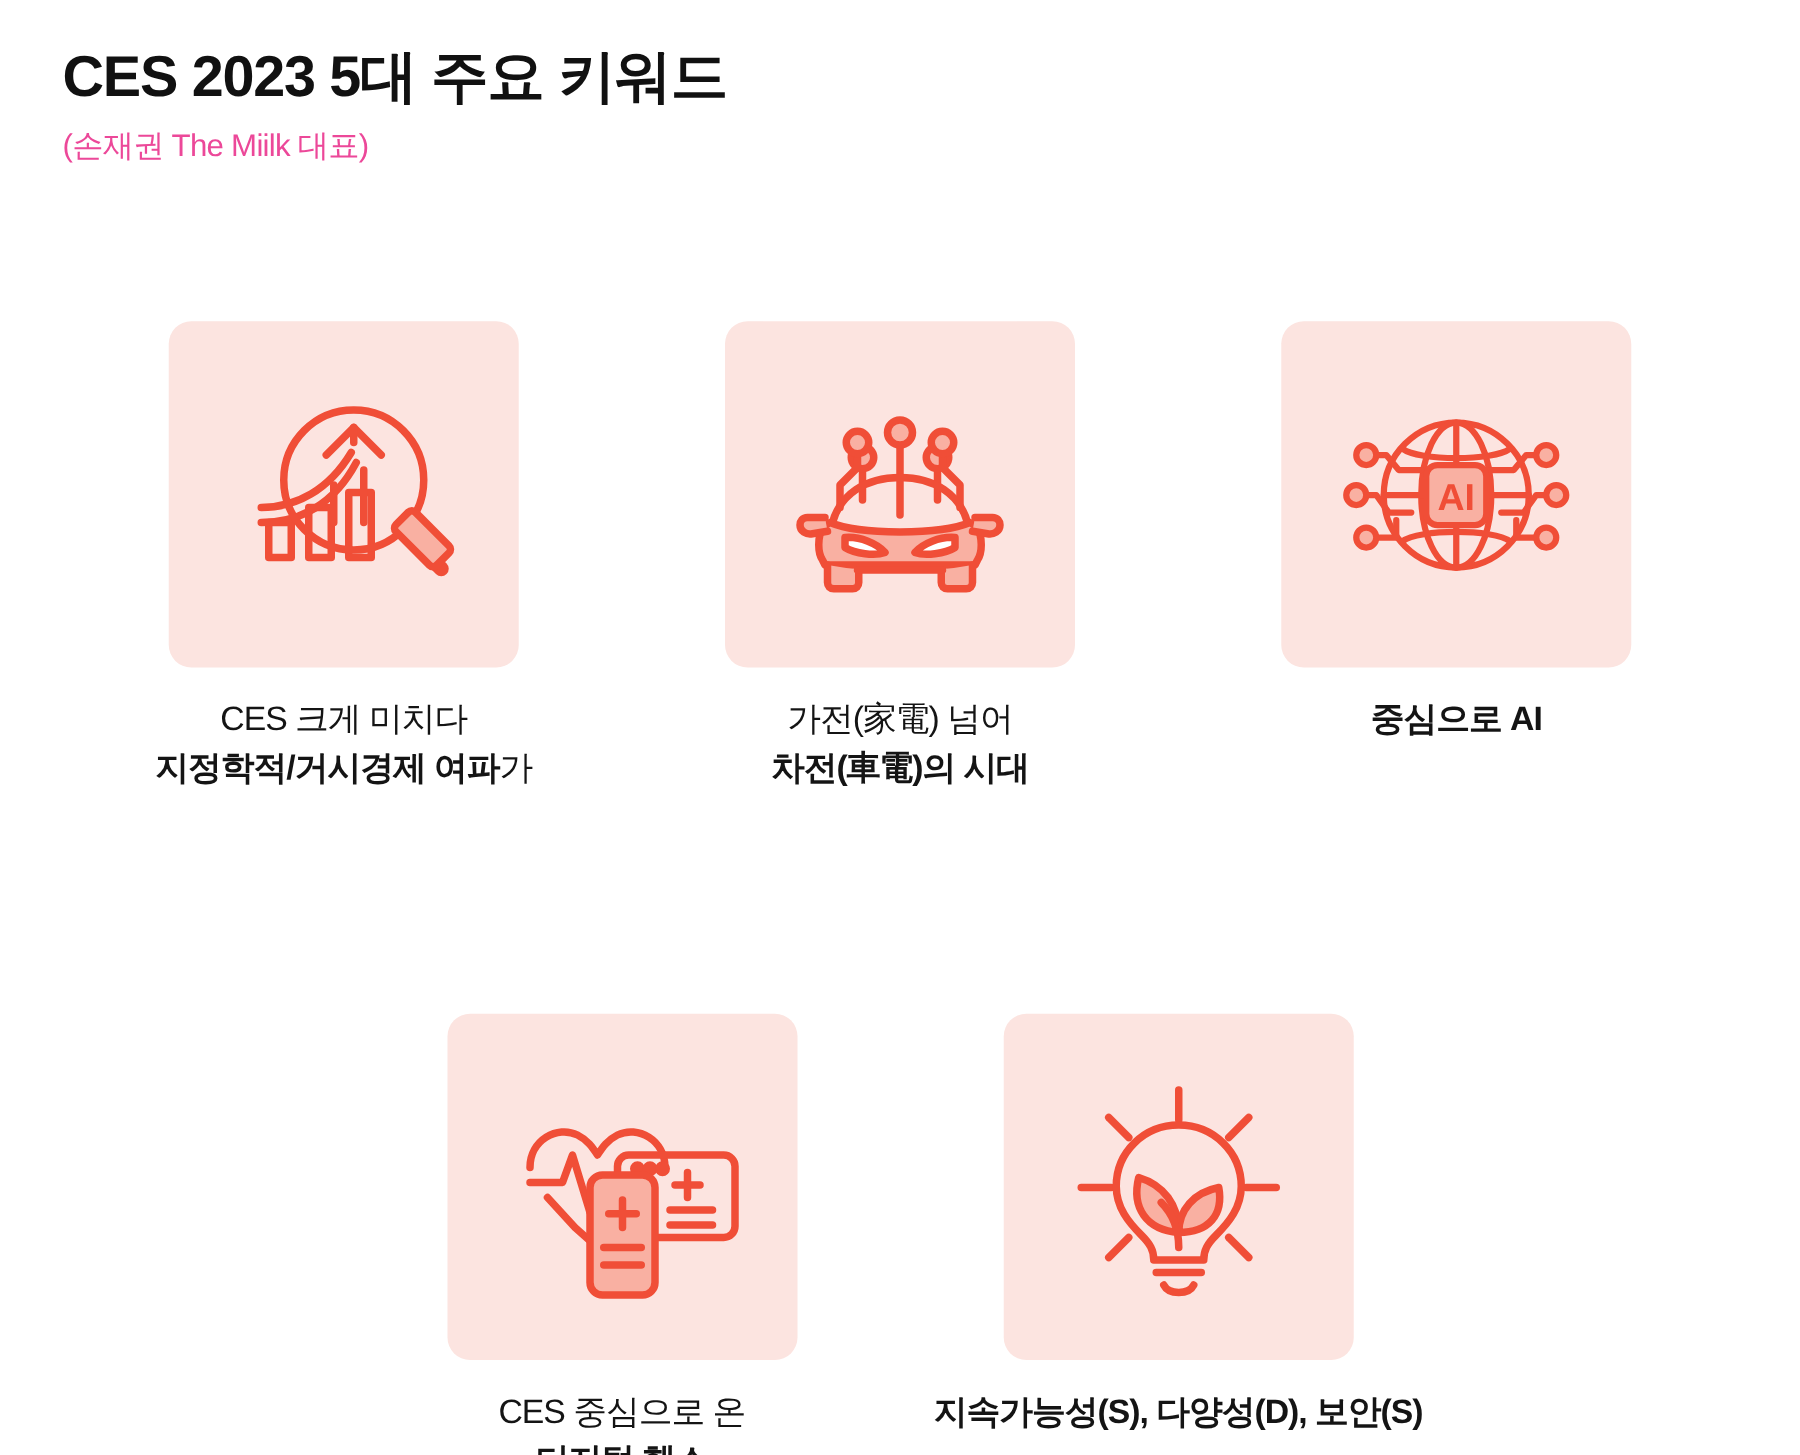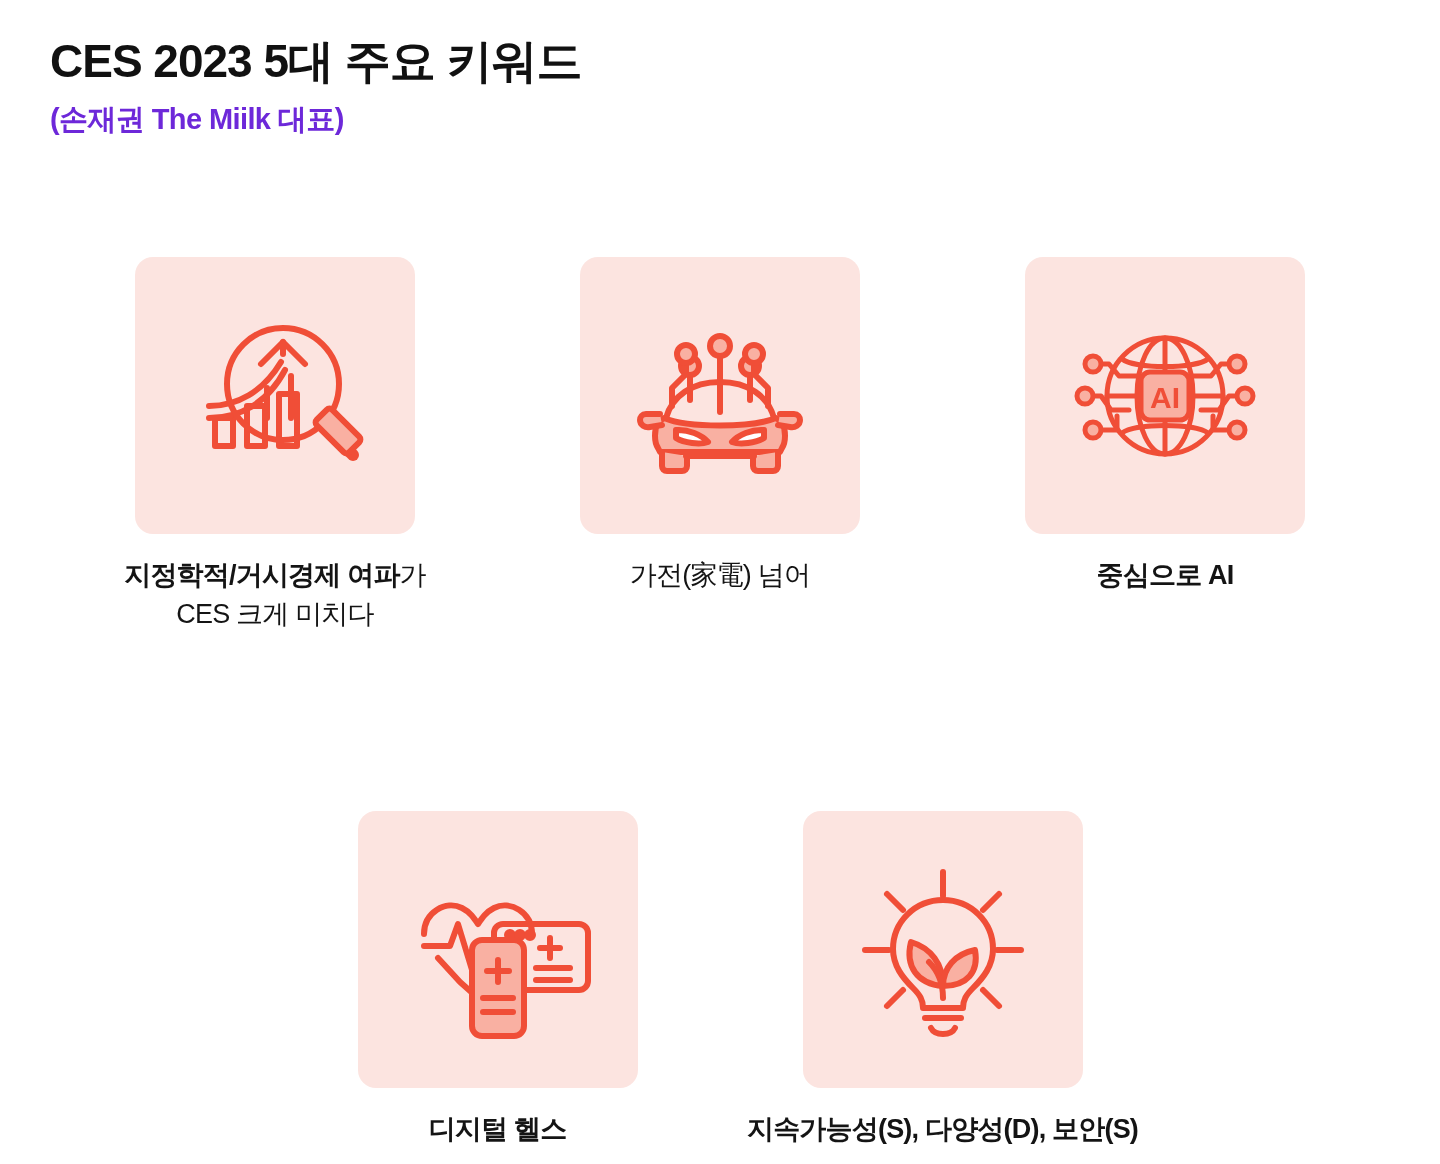--- a/index.html
+++ b/index.html
@@ -31,23 +31,23 @@
   .page-title {
     font-size: 46px;
     font-weight: 700;
     color: #111111;
     letter-spacing: -1.0px;
     line-height: 1.18;
     margin: 0;
     white-space: nowrap;
   }
   .page-subtitle {
-    font-size: 29px;
-    font-weight: 700;
-    color: #6d28d9;
+    font-size: 25px;
+    font-weight: 400;
+    color: #ec4899;
     letter-spacing: -0.6px;
     line-height: 1.2;
     margin: 14px 0 0 0;
     white-space: nowrap;
   }
 
   
   .grid {
     position: absolute;
     left: 0;
@@ -130,22 +130,22 @@
               <path d="M108 46 L108 58"></path>
 
               <circle cx="108" cy="88" r="56"></circle>
 
               <path d="M147 128 L178 159" stroke-width="12"></path>
               <rect x="140" y="124" width="46" height="22" rx="4" transform="rotate(45 163 135)" fill="#f9b0a2" stroke="#f04e37" stroke-width="6"></rect>
             </g>
           </svg>
         </div>
         <div class="caption">
+          <span class="ln"><span class="b"></span><span class="r">CES 크게 미치다</span></span>
           <span class="ln"><span class="b">지정학적/거시경제 여파</span><span class="r">가</span></span>
-          <span class="ln"><span class="b"></span><span class="r">CES 크게 미치다</span></span>
         </div>
       </div>
 
       <div class="card">
         <div class="icon-tile">
           <svg width="200" height="200" viewBox="0 0 200 200">
             <g fill="none" stroke="#f04e37" stroke-width="6" stroke-linecap="round" stroke-linejoin="round">
 
               <path d="M100 116 L100 56"></path>
               <circle cx="100" cy="50" r="10" fill="#f9b0a2"></circle>
@@ -169,20 +169,21 @@
               <path d="M144 134 C 132 133, 118 139, 112 146 C 120 149, 136 147, 144 142 Z" fill="#ffffff"></path>
 
               <path d="M42 156 L42 170 C 42 173, 44 175, 47 175 L62 175 C 65 175, 67 173, 67 170 L67 160" fill="#f9b0a2"></path>
               <path d="M158 156 L158 170 C 158 173, 156 175, 153 175 L138 175 C 135 175, 133 173, 133 170 L133 160" fill="#f9b0a2"></path>
               <path d="M66 160 L134 160"></path>
             </g>
           </svg>
         </div>
         <div class="caption">
           <span class="ln"><span class="b"></span><span class="r">가전(家電) 넘어</span></span>
+          <span class="ln"><span class="b">차전(車電)의 시대</span><span class="r"></span></span>
         </div>
       </div>
 
       <div class="card">
         <div class="icon-tile">
           <svg width="200" height="200" viewBox="0 0 200 200">
             <g fill="none" stroke="#f04e37" stroke-width="5" stroke-linecap="round" stroke-linejoin="round">
 
               <circle cx="100" cy="100" r="58"></circle>
               <ellipse cx="100" cy="100" rx="28" ry="58"></ellipse>
@@ -240,20 +241,21 @@
               <path d="M138 130 L172 130"></path>
 
               <rect x="74" y="90" width="52" height="96" rx="10" fill="#f9b0a2"></rect>
               <path d="M100 110 L100 132 M89 121 L111 121"></path>
               <path d="M85 148 L115 148"></path>
               <path d="M85 162 L115 162"></path>
             </g>
           </svg>
         </div>
         <div class="caption">
+          <span class="ln"><span class="b"></span><span class="r">CES 중심으로 온</span></span>
           <span class="ln"><span class="b">디지털 헬스</span><span class="r"></span></span>
         </div>
       </div>
 
       <div class="card">
         <div class="icon-tile">
           <svg width="200" height="200" viewBox="0 0 200 200">
             <g fill="none" stroke="#f04e37" stroke-width="6" stroke-linecap="round" stroke-linejoin="round">
 
               <path d="M100 22 L100 46"></path>

